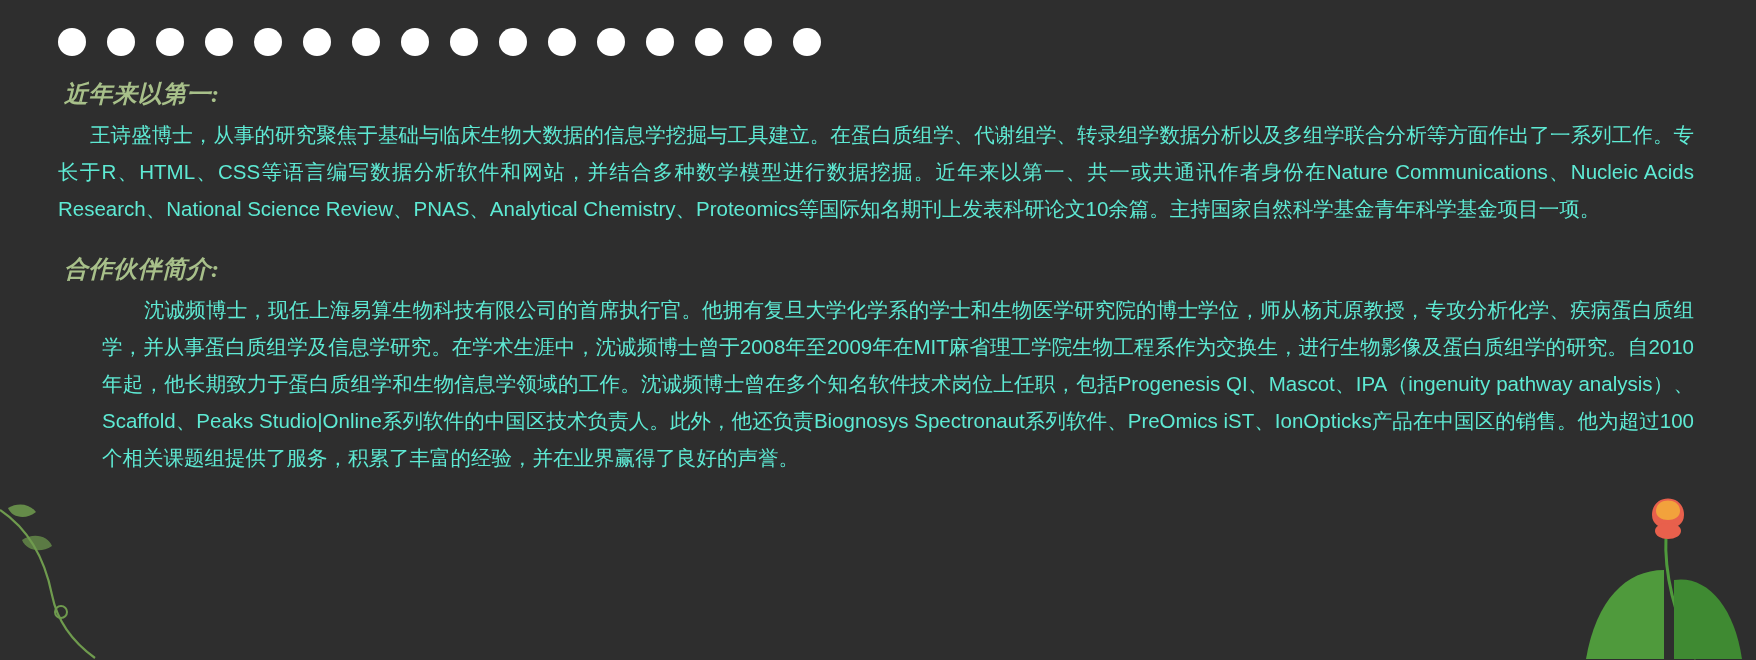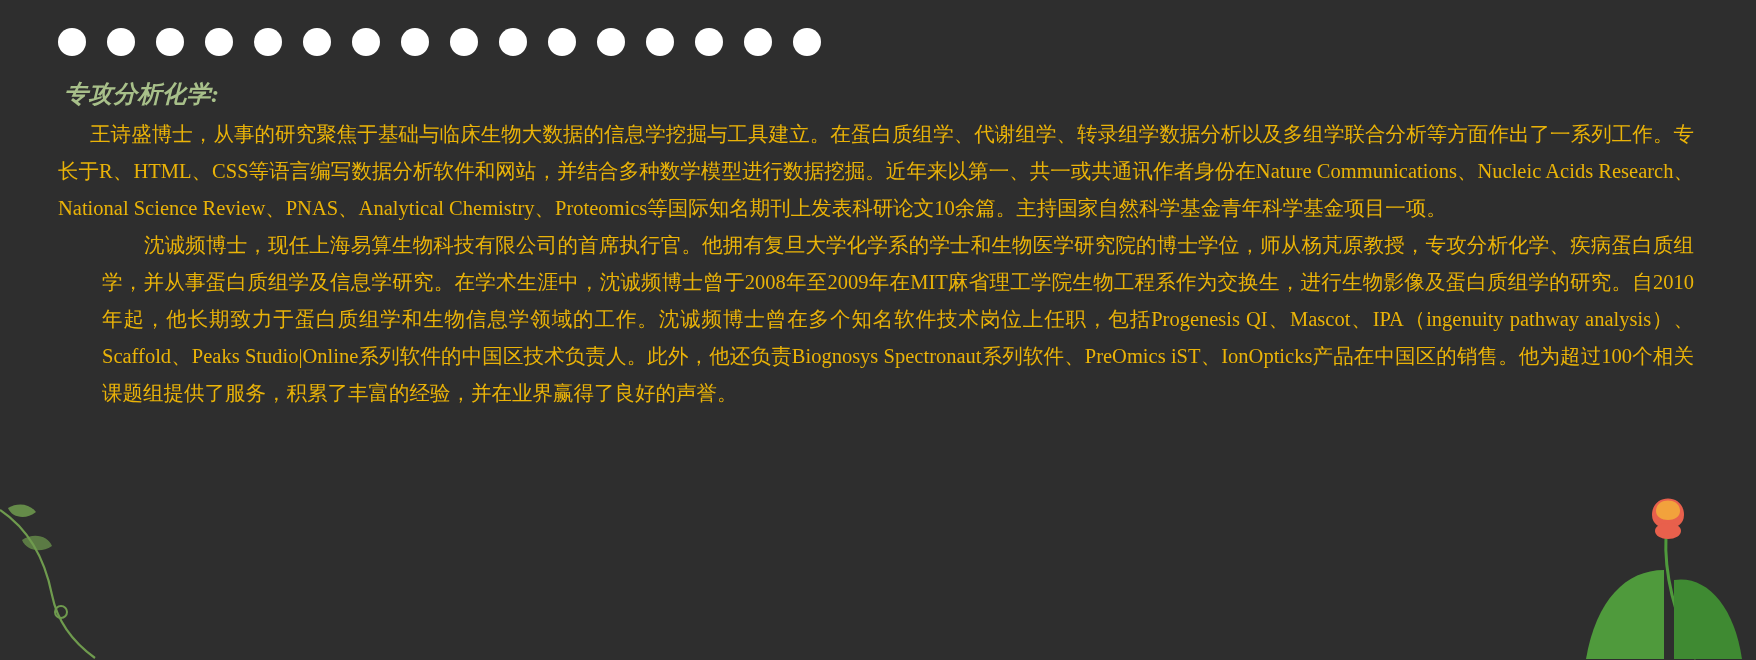--- a/index.html
+++ b/index.html
@@ -48,26 +48,25 @@
     color: #a8c08a;
     margin: 0 0 6px 6px;
     letter-spacing: 0.5px;
   }
   .section-heading.second {
     margin-top: 26px;
   }
   .para {
     font-size: 20.5px;
     line-height: 37px;
-    color: #eab308;
+    color: #5eead4;
     text-align: justify;
     text-justify: inter-ideograph;
     margin: 0;
     padding: 0 4px 0 0;
-    font-family: Liberation Serif, serif;
   }
   .para.indent1 { text-indent: 32px; }
   .para.indent2 { text-indent: 42px; margin-left: 44px; }
 
   
   .vine {
     position: absolute;
     left: 0;
     bottom: 0;
     width: 130px;
@@ -103,24 +102,25 @@
     <span class="dot"></span>
     <span class="dot"></span>
     <span class="dot"></span>
     <span class="dot"></span>
     <span class="dot"></span>
     <span class="dot"></span>
   </div>
 
   <div class="content">
 
-    <h2 class="section-heading">专攻分析化学:</h2>
+    <h2 class="section-heading">近年来以第一:</h2>
 
     <p class="para indent1">王诗盛博士，从事的研究聚焦于基础与临床生物大数据的信息学挖掘与工具建立。在蛋白质组学、代谢组学、转录组学数据分析以及多组学联合分析等方面作出了一系列工作。专长于R、HTML、CSS等语言编写数据分析软件和网站，并结合多种数学模型进行数据挖掘。近年来以第一、共一或共通讯作者身份在Nature Communications、Nucleic Acids Research、National Science Review、PNAS、Analytical Chemistry、Proteomics等国际知名期刊上发表科研论文10余篇。主持国家自然科学基金青年科学基金项目一项。</p>
 
+    <h2 class="section-heading second">合作伙伴简介:</h2>
 
     <p class="para indent2">沈诚频博士，现任上海易算生物科技有限公司的首席执行官。他拥有复旦大学化学系的学士和生物医学研究院的博士学位，师从杨芃原教授，专攻分析化学、疾病蛋白质组学，并从事蛋白质组学及信息学研究。在学术生涯中，沈诚频博士曾于2008年至2009年在MIT麻省理工学院生物工程系作为交换生，进行生物影像及蛋白质组学的研究。自2010年起，他长期致力于蛋白质组学和生物信息学领域的工作。沈诚频博士曾在多个知名软件技术岗位上任职，包括Progenesis QI、Mascot、IPA（ingenuity pathway analysis）、Scaffold、Peaks Studio|Online系列软件的中国区技术负责人。此外，他还负责Biognosys Spectronaut系列软件、PreOmics iST、IonOpticks产品在中国区的销售。他为超过100个相关课题组提供了服务，积累了丰富的经验，并在业界赢得了良好的声誉。</p>
 
   </div>
 
   <svg class="vine" viewBox="0 0 130 160">
     <path d="M0 10 C 30 30, 45 60, 52 95 C 57 120, 70 140, 95 158" stroke="#6f9b4e" stroke-width="2.2" fill="none"></path>
     <circle cx="61" cy="112" r="6" stroke="#6f9b4e" stroke-width="2" fill="none"></circle>
     <path d="M8 8 C 18 2, 30 4, 36 12 C 26 20, 12 18, 8 8 Z" fill="#6f9b4e" opacity="0.85"></path>
     <path d="M22 40 C 34 32, 48 36, 52 46 C 40 54, 26 50, 22 40 Z" fill="#6f9b4e" opacity="0.7"></path>

